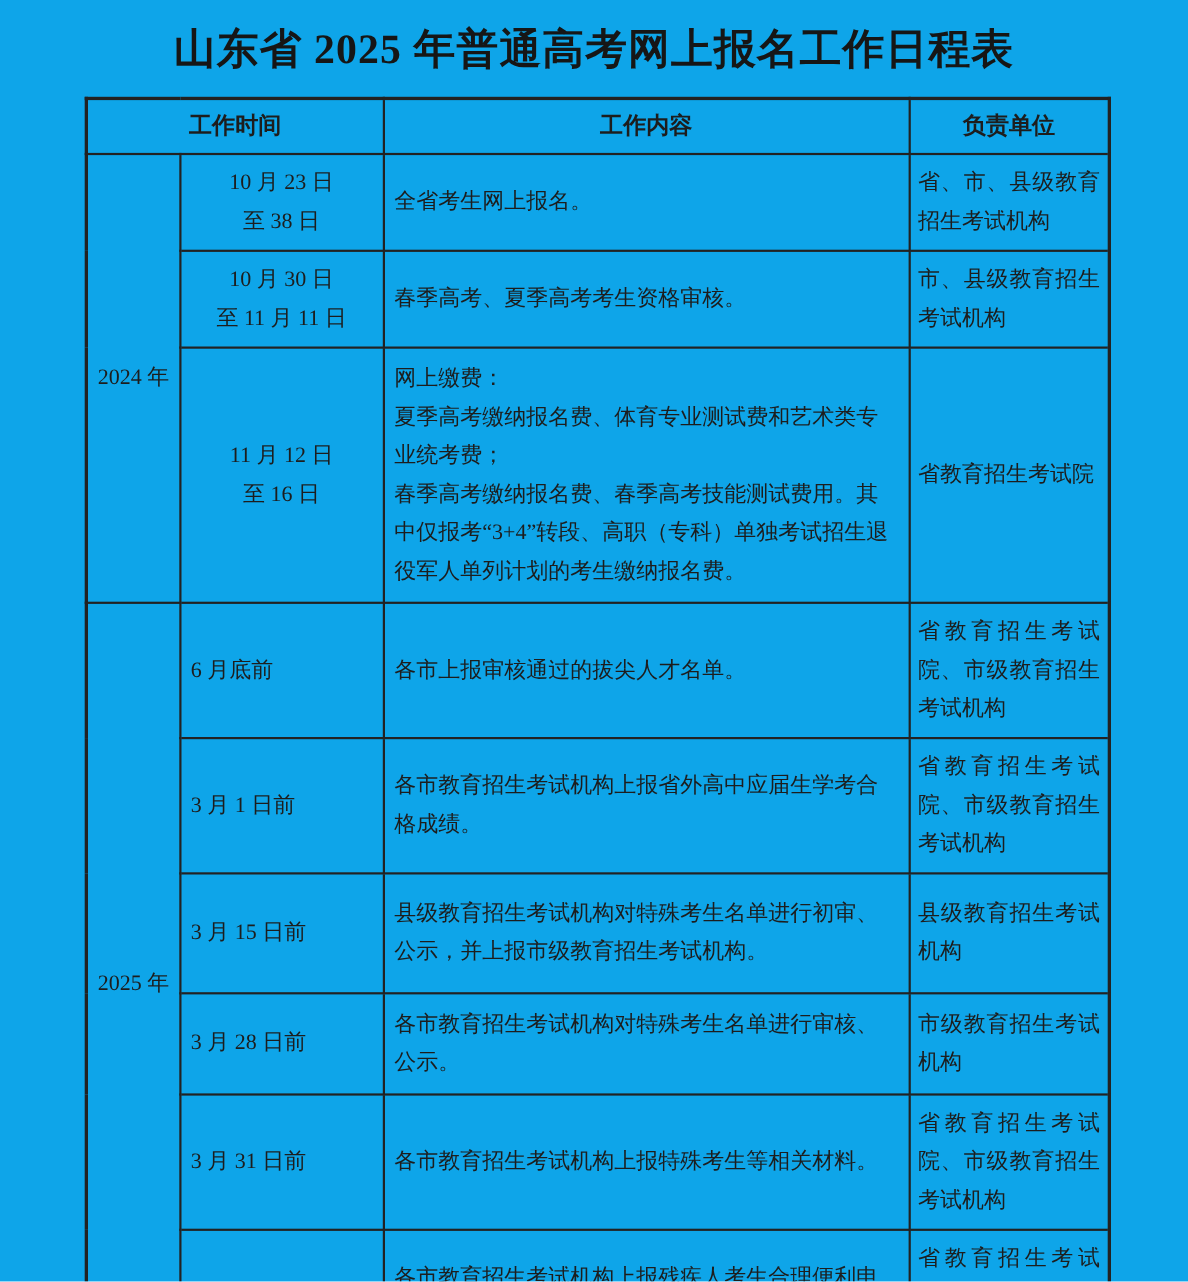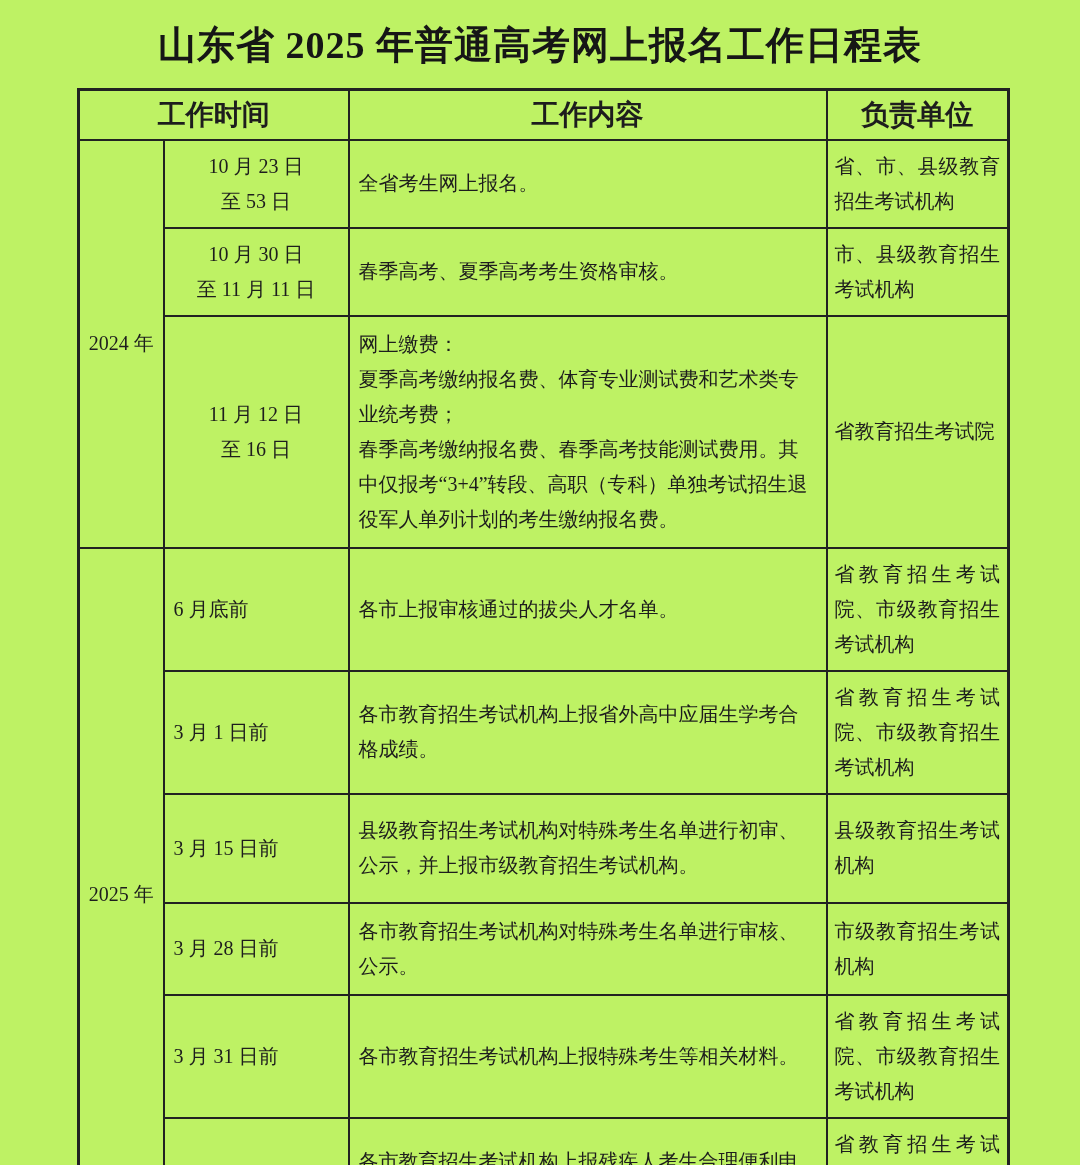--- a/index.html
+++ b/index.html
@@ -4,21 +4,21 @@
 <style>
   html, body {
     margin: 0;
     padding: 0;
     background: #ffffff;
   }
   .page {
     position: relative;
     width: 1080px;
     height: 1165px;
-    background: #bef264;
+    background: #0ea5e9;
     font-family: "Liberation Serif", "DejaVu Serif", serif;
     color: #1d1d1d;
     overflow: hidden;
   }
   .doc-title {
     margin: 0;
     padding-top: 16px;
     height: 72px;
     text-align: center;
     font-size: 38px;
@@ -39,21 +39,21 @@
     border: 2px solid #222222;
     vertical-align: middle;
     font-size: 20px;
     line-height: 35px;
     color: #1d1d1d;
     box-sizing: border-box;
   }
   table.schedule th {
     height: 50px;
     font-weight: bold;
-    font-size: 28px;
+    font-size: 21px;
     padding: 2px 4px;
   }
   td.year-cell {
     text-align: center;
     padding: 2px 4px;
   }
   td.date-cell {
     text-align: left;
     padding: 8px 6px 8px 9px;
   }
@@ -93,21 +93,21 @@
         <th colspan="2">工作时间</th>
         <th>工作内容</th>
         <th>负责单位</th>
       </tr>
     </thead>
     <tbody>
         <tr style="height: 68px;">
           <td rowspan="3" class="year-cell">2024 年</td>
           <td class="date-cell centered">
             <div>10 月 23 日</div>
-            <div>至 53 日</div>
+            <div>至 38 日</div>
           </td>
           <td class="content-cell">
             <div>全省考生网上报名。</div>
           </td>
           <td class="unit-cell">省、市、县级教育招生考试机构</td>
         </tr>
         <tr style="height: 75px;">
           <td class="date-cell centered">
             <div>10 月 30 日</div>
             <div>至 11 月 11 日</div>

